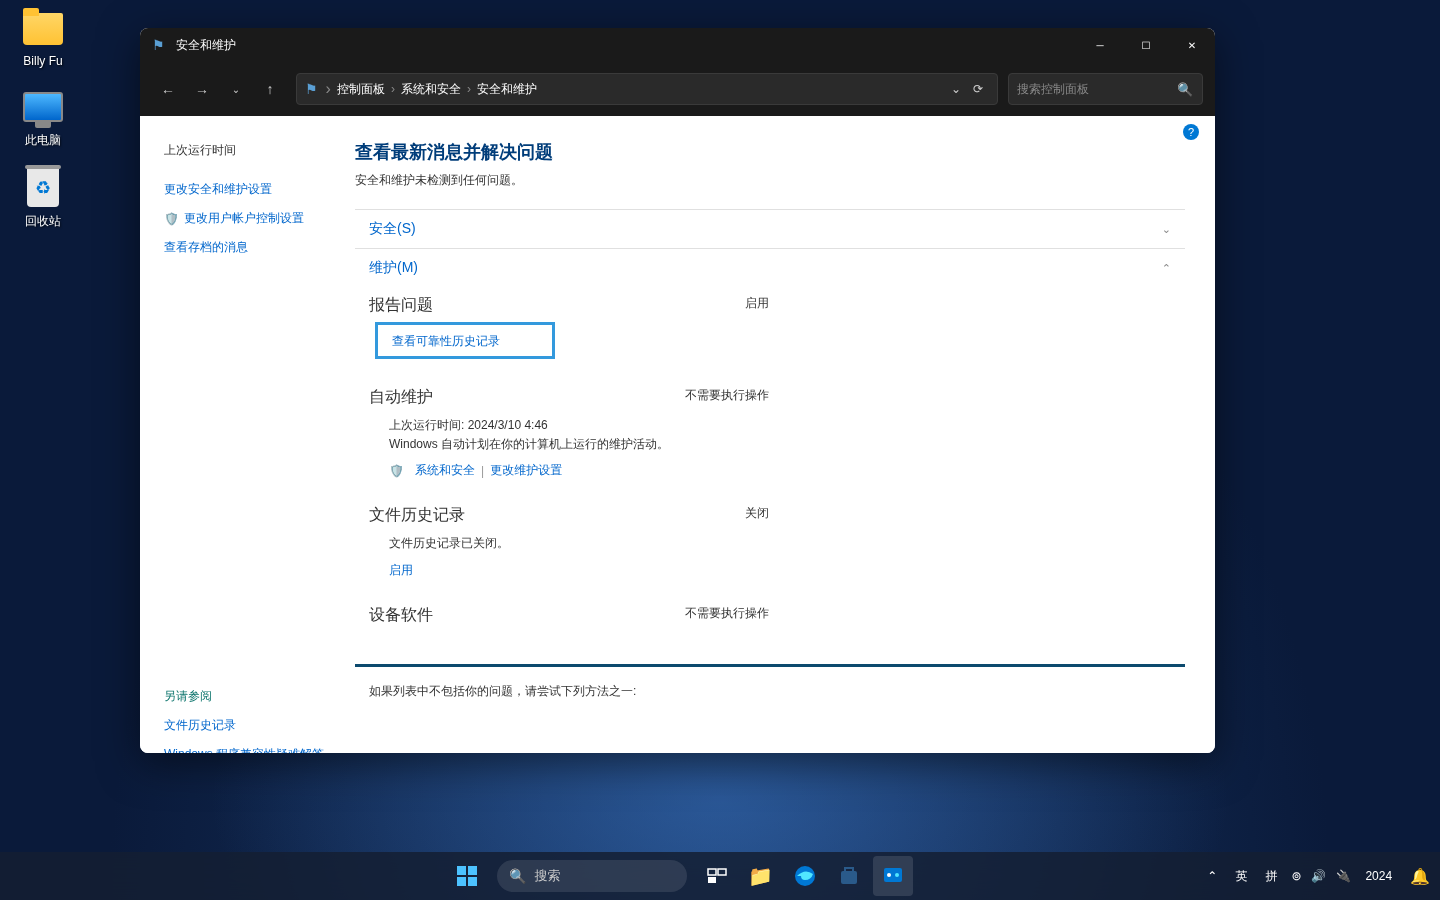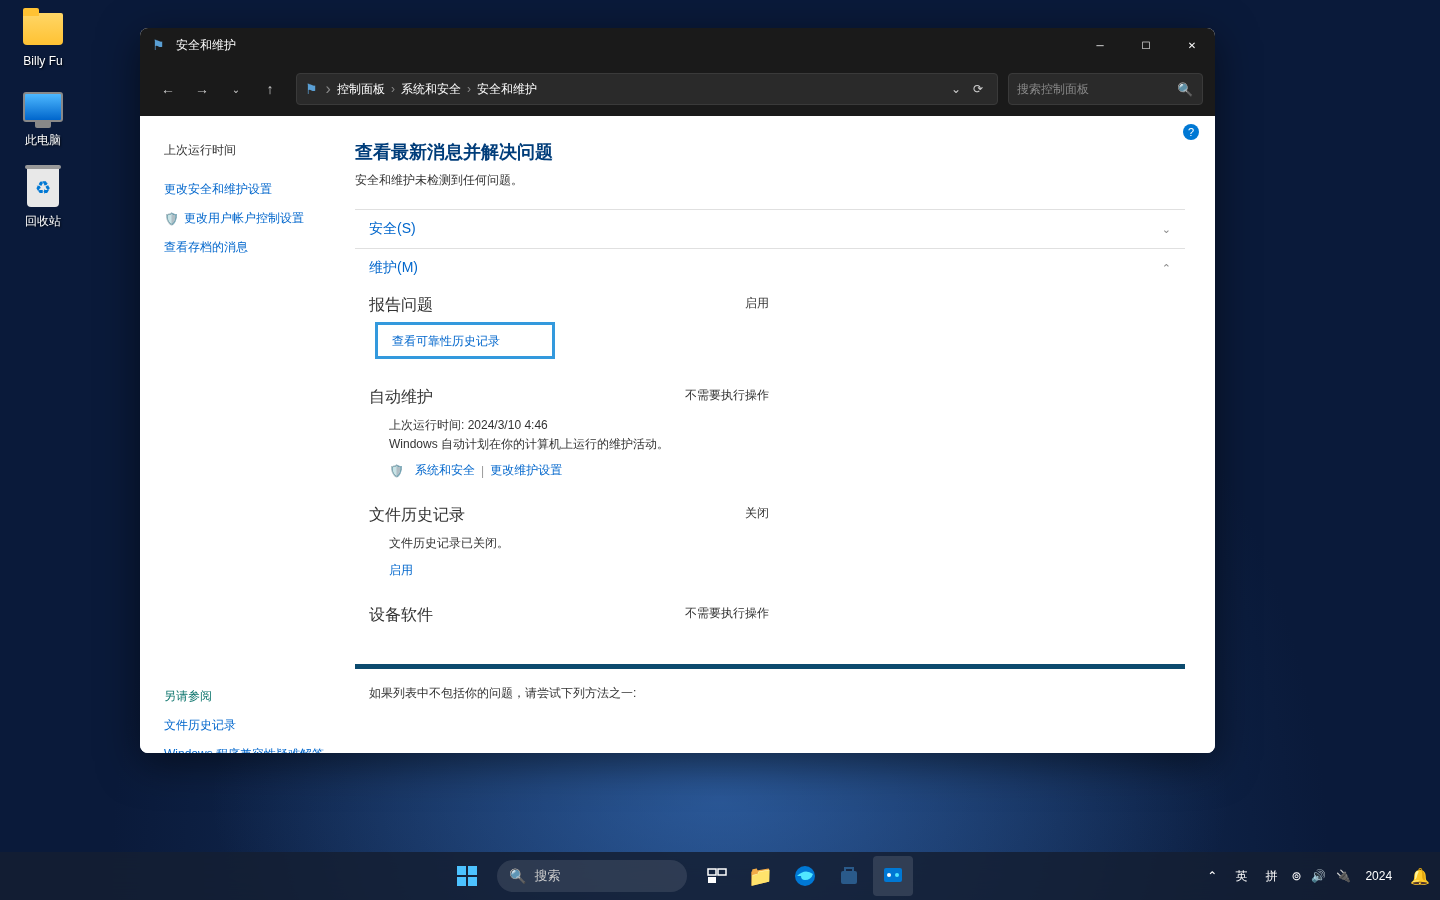--- a/index.html
+++ b/index.html
@@ -64,21 +64,21 @@
     .section-row { display: flex; justify-content: space-between; padding: 4px 0; }
     .section-label { font-size: 16px; color: #333; }
     .section-status { font-size: 12px; color: #333; }
     .highlighted-link { display: inline-block; border: 3px solid #3399dd; padding: 6px 52px 6px 14px; margin: 2px 0 6px 6px; }
     .highlighted-link a { color: #0066cc; font-size: 12px; text-decoration: none; cursor: pointer; }
     .section-body { padding: 4px 0 4px 20px; font-size: 12px; color: #333; line-height: 1.6; }
     .inline-link { color: #0066cc; cursor: pointer; }
     .link-row { padding: 4px 0 4px 20px; font-size: 12px; display: flex; align-items: center; gap: 6px; }
     .divider { color: #999; }
     
-    .bottom-section { border-top: 5px solid #0c4a6e; margin-top: 20px; padding: 16px 14px; }
+    .bottom-section { border-top: 3px solid #0c4a6e; margin-top: 20px; padding: 16px 14px; }
     .bottom-text { font-size: 12px; color: #333; margin-bottom: 16px; }
     
     .taskbar { position: absolute; bottom: 0; left: 0; right: 0; height: 48px; background: rgba(20,30,50,0.85); backdrop-filter: blur(20px); display: flex; align-items: center; }
     .taskbar-center { position: absolute; left: 50%; transform: translateX(-50%); display: flex; align-items: center; gap: 4px; margin-left: -40px; }
     .tb-btn { width: 40px; height: 40px; display: flex; align-items: center; justify-content: center; border-radius: 4px; cursor: pointer; font-size: 20px; }
     .start-btn svg { width: 24px; height: 24px; }
     .tb-search { width: 190px; height: 32px; background: rgba(255,255,255,0.1); border-radius: 16px; display: flex; align-items: center; padding: 0 8px 0 12px; gap: 8px; margin: 0 6px; }
     .tb-search-icon { color: #ccc; font-size: 14px; }
     .tb-search-text { color: #ccc; font-size: 13px; }
     .tb-icon { width: 24px; height: 24px; }

